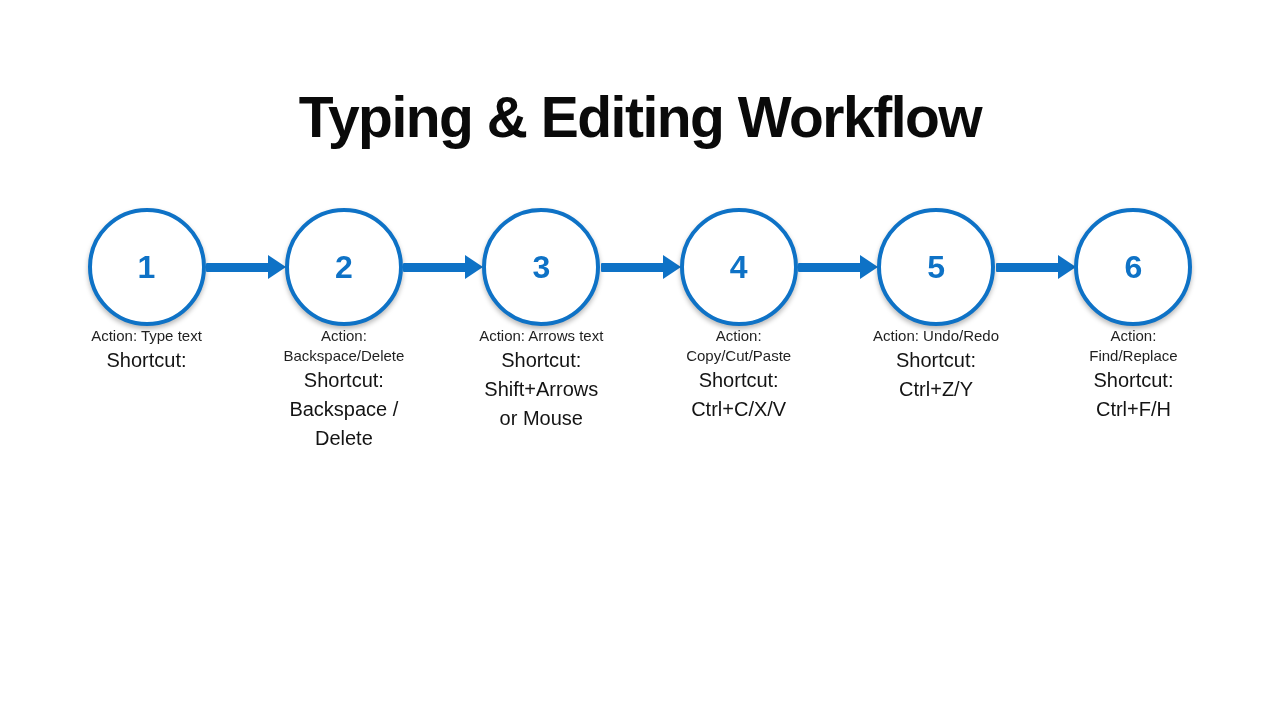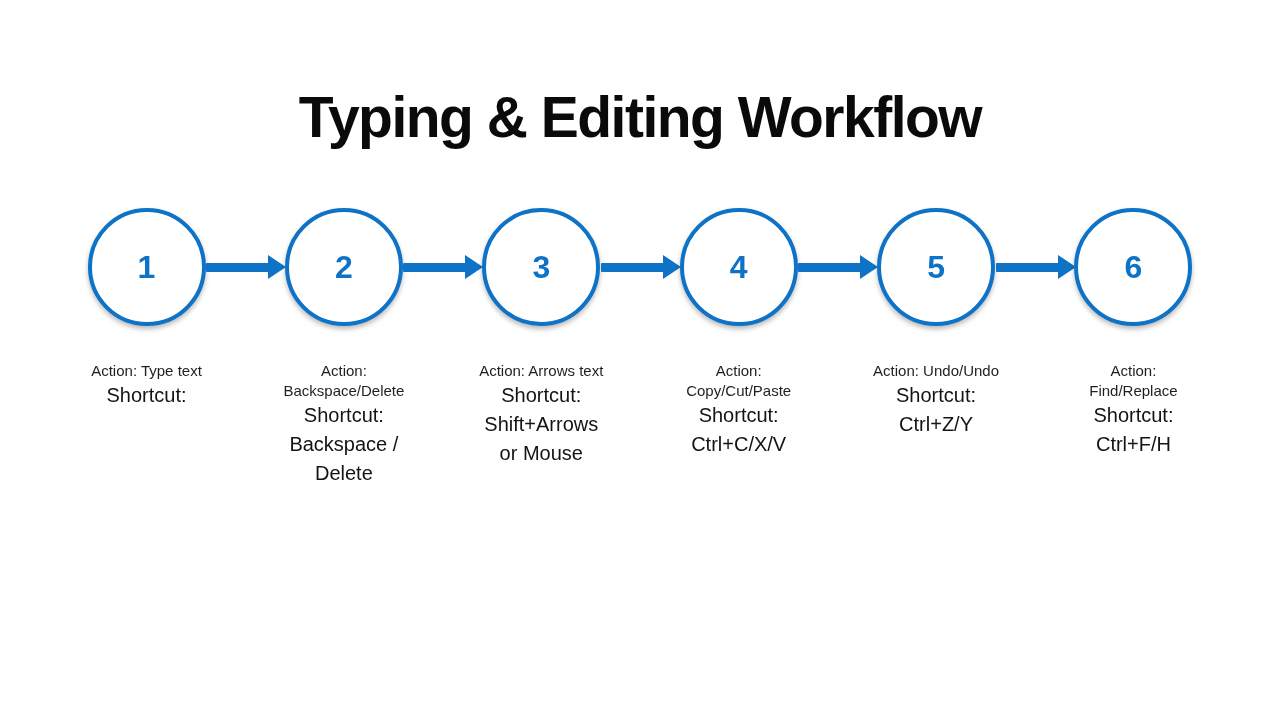--- a/index.html
+++ b/index.html
@@ -84,21 +84,20 @@
     position: absolute;
     right: 0;
     top: 0;
     width: 0;
     height: 0;
     border-top: 12px solid transparent;
     border-bottom: 12px solid transparent;
     border-left: 18px solid #0e72c6;
   }
   .caption {
-    margin-top: 35px;
     text-align: center;
     width: 190px;
   }
   .action {
     font-size: 15px;
     line-height: 20px;
     color: #1f1f1f;
     white-space: pre-line;
   }
   .shortcut {
@@ -182,21 +181,21 @@
 
     <div class="step">
       <div class="circle">
         <span class="num">5</span>
       </div>
       <div class="arrow">
         <div class="shaft"></div>
         <div class="head"></div>
       </div>
       <div class="caption">
-        <div class="action">Action: Undo/Undo</div>
+        <div class="action">Action: Undo/Redo</div>
         <div class="shortcut">Shortcut:
 Ctrl+Z/Y</div>
       </div>
     </div>
 
     <div class="step">
       <div class="circle">
         <span class="num">6</span>
       </div>
       <div class="caption">

